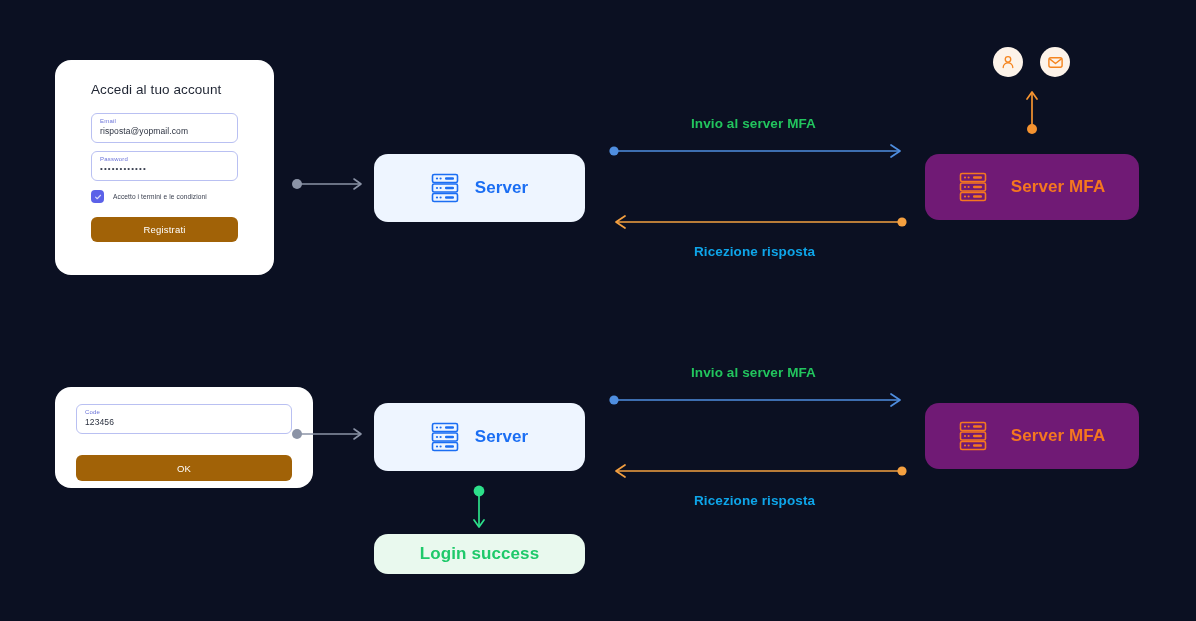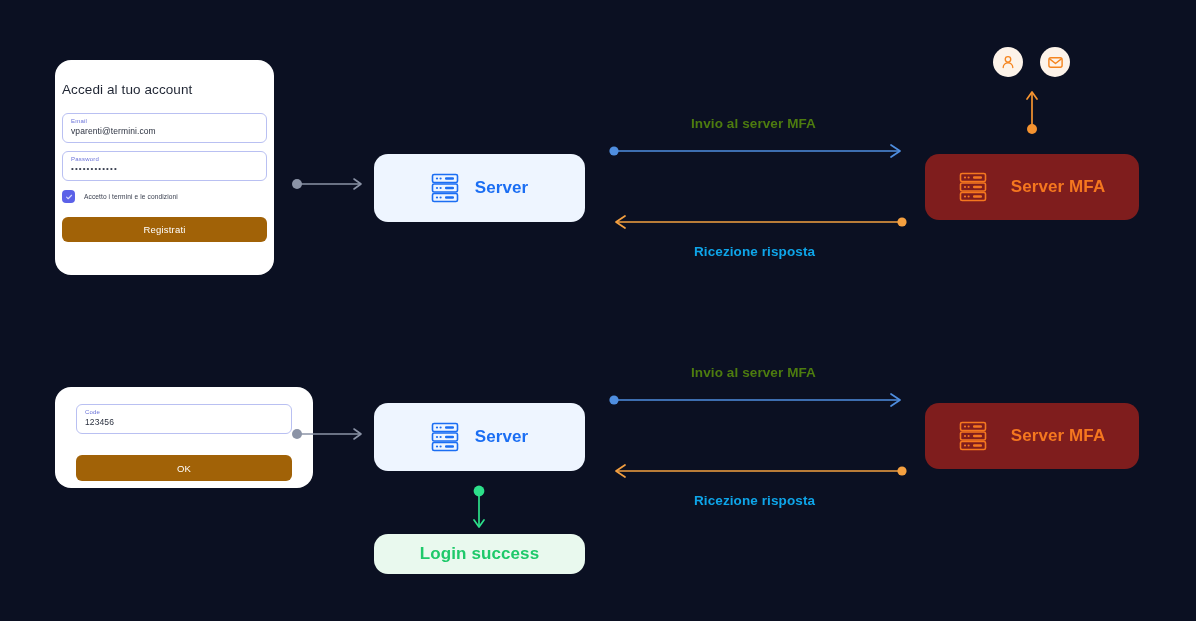--- a/index.html
+++ b/index.html
@@ -10,21 +10,21 @@
     overflow: hidden;
   }
   #stage { position: relative; width: 1196px; height: 621px; background: #0b1022; }
 
   
   .card {
     position: absolute;
     background: #ffffff;
     border-radius: 16px;
   }
-  #signup-card { left: 55px; top: 60px; width: 219px; height: 215px; padding: 22px 7px; }
+  #signup-card { left: 55px; top: 60px; width: 219px; height: 215px; padding: 22px 36px; }
   #code-card   { left: 55px; top: 387px; width: 258px; height: 101px; padding: 17px 21px; }
 
   .card-title {
     font-size: 13.5px; font-weight: 400; color: #1f2533;
     letter-spacing: .1px; margin-bottom: 16px;
   }
   .field {
     position: relative;
     border: 1px solid #b9c0f2;
     border-radius: 6px;
@@ -65,21 +65,21 @@
   .node {
     position: absolute;
     border-radius: 14px;
     display: flex; align-items: center; justify-content: center;
     gap: 16px;
   }
   .node-label { font-size: 17px; font-weight: 700; letter-spacing: .1px; }
 
   .node.server { background: #eef5ff; text-align: right; }
   .node.server .node-label { color: #1b6ef3; }
-  .node.mfa { background: #7f1d1d; gap: 24px; }
+  .node.mfa { background: #701a75; gap: 24px; }
   .node.mfa .node-label { color: #f5771f; }
   .node.success { background: #e9f9ee; justify-content: center; }
   .node.success .node-label { color: #1ec96a; text-align: right; }
 
   #server-1 { left: 374px; top: 154px; width: 211px; height: 68px; }
   #server-2 { left: 374px; top: 403px; width: 211px; height: 68px; }
   #mfa-1    { left: 925px; top: 154px; width: 214px; height: 66px; }
   #mfa-2    { left: 925px; top: 403px; width: 214px; height: 66px; }
   #login-success { left: 374px; top: 534px; width: 211px; height: 40px; }
 
@@ -102,38 +102,38 @@
   #arrow-send-2 { left: 608px; top: 390px; width: 300px; height: 20px; }
   #arrow-recv-2 { left: 608px; top: 461px; width: 300px; height: 20px; }
   #arrow-up-mfa { left: 1019px; top: 88px; width: 26px; height: 48px; }
   #arrow-down-success { left: 466px; top: 485px; width: 26px; height: 46px; }
 
   .conn-label {
     position: absolute;
     font-size: 13.5px; font-weight: 700; letter-spacing: .1px;
     white-space: nowrap;
   }
-  .conn-label.send { color: #4d7c0f; }
+  .conn-label.send { color: #22c55e; }
   .conn-label.recv { color: #0ea5e9; }
   #label-send-1 { left: 691px; top: 116px; }
   #label-recv-1 { left: 694px; top: 244px; }
   #label-send-2 { left: 691px; top: 365px; }
   #label-recv-2 { left: 694px; top: 493px; }
 </style>
 </head>
 <body>
 
 <div id="stage">
 
   <div class="card" id="signup-card">
     <div class="card-title">Accedi al tuo account</div>
 
     <div class="field">
       <div class="field-label">Email</div>
-      <div class="field-value">vparenti@termini.com</div>
+      <div class="field-value">risposta@yopmail.com</div>
     </div>
 
     <div class="field">
       <div class="field-label">Password</div>
       <div class="field-value dots">••••••••••••</div>
     </div>
 
     <div class="check-row">
       <span class="checkbox">
         <svg width="8" height="8" viewBox="0 0 10 10">

